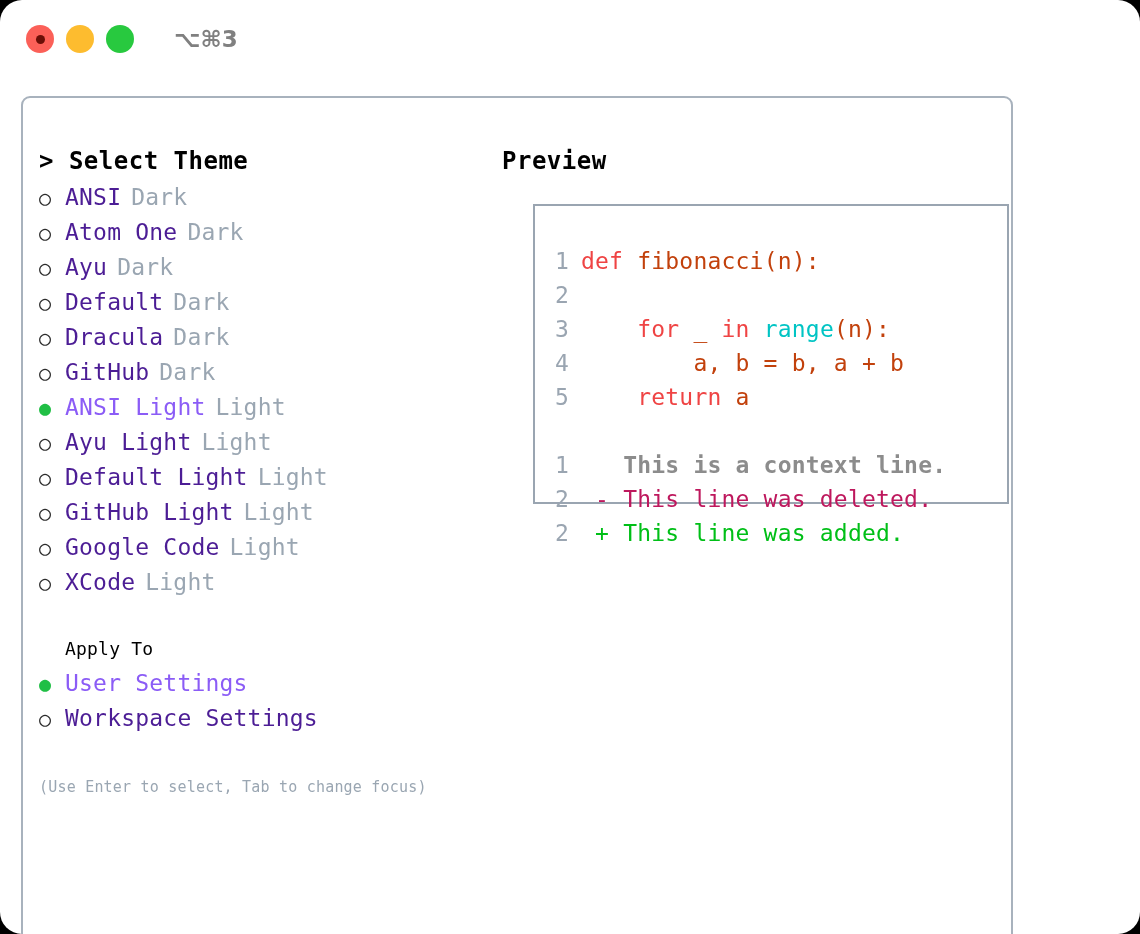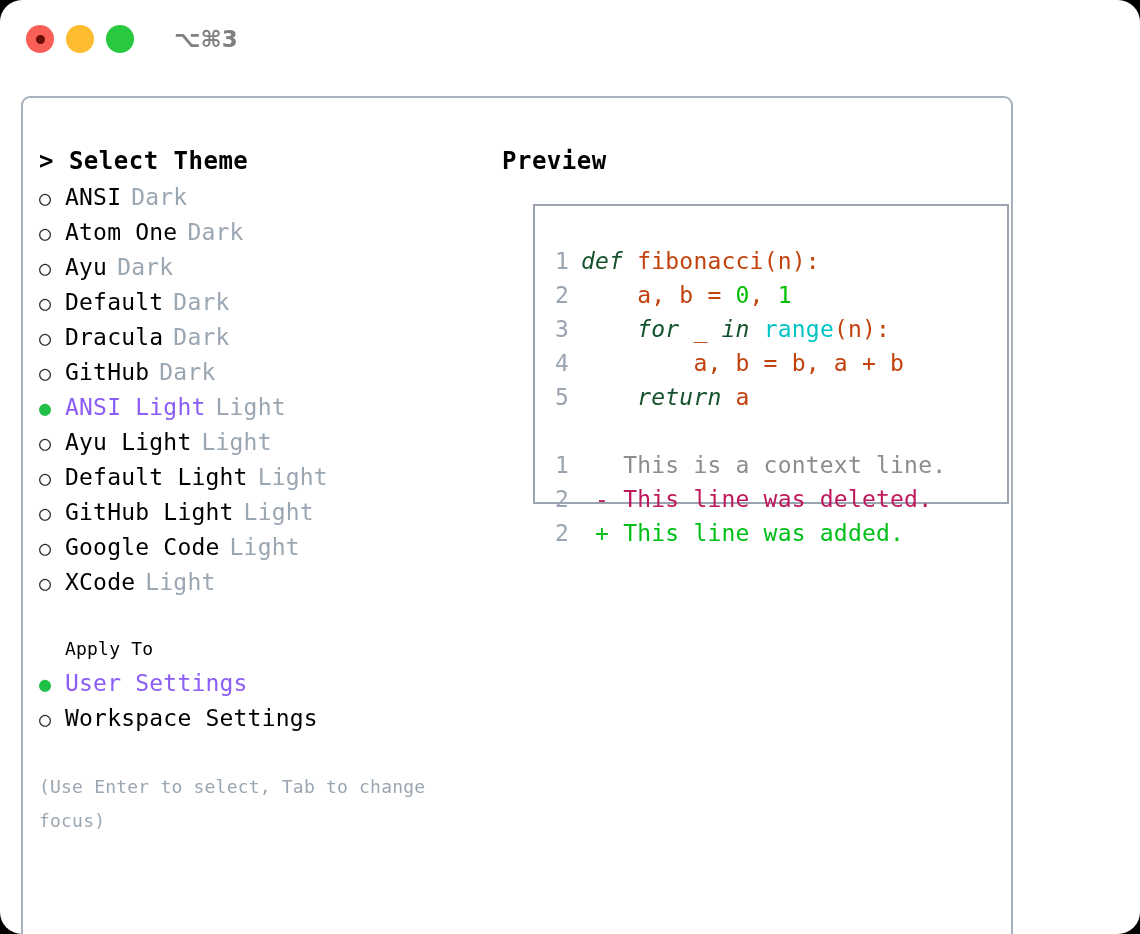--- a/index.html
+++ b/index.html
@@ -105,40 +105,40 @@
     white-space: pre;
     letter-spacing: 0.2px;
   }
   .marker {
     width: 26px;
     flex: none;
     font-size: 20px;
     color: #2b2b2b;
   }
   .marker.sel { color: #20bf45; }
-  .opt-name { color: #000000; }
+  .opt-name { color: #4c1d95; }
   .opt-row.selected .opt-name { color: #8b5cf6; }
   .opt-variant {
     color: #9aa6b2;
     margin-left: 10px;
   }
 
   #apply-block { margin-top: 32px; }
   .apply-heading {
     font-size: 18px;
     color: #000000;
     line-height: 34px;
     padding-left: 26px;
     white-space: pre;
     letter-spacing: 0.2px;
   }
 
   #hint {
     margin-top: 34px;
-    font-size: 18px;
+    font-size: 15px;
     line-height: 34px;
     color: #9aa6b2;
     width: 420px;
     letter-spacing: 0.2px;
   }
 
   
   #preview-box {
     position: absolute;
     left: 31px;
@@ -159,27 +159,27 @@
   }
   .lineno {
     width: 46px;
     text-align: right;
     color: #9aa5b1;
     flex: none;
     padding-right: 12px;
     box-sizing: border-box;
   }
   .code-text { color: #111111; }
-  .tok-kw   { color: #14532d; font-style: italic; }
+  .tok-kw   { color: #ef4444; }
   .tok-fn   { color: #00c4c4; }
   .tok-num  { color: #00bf00; }
   .tok-plain{ color: #c2410c; }
 
   .diff-gap { height: 34px; }
-  .diff-context { color: #8c8c8c; }
+  .diff-context { color: #8c8c8c; font-weight: bold; }
   .diff-del { color: #be185d; }
   .diff-add { color: #00bf17; }
 </style>
 </head>
 <body>
 
 <div id="page">
 
   <div id="titlebar">
     <div class="dot dot-red">
@@ -218,21 +218,21 @@
       </div>
 
       <div id="hint">(Use Enter to select, Tab to change focus)</div>
     </div>
 
     <div id="right-pane">
       <div class="pane-heading">Preview</div>
       <div id="preview-box">
         <div id="code-block">
             <div class="code-line"><span class="lineno">1</span><span class="code-text"><span class="tok-kw">def </span><span class="tok-plain">fibonacci(n):</span></span></div>
-            <div class="code-line"><span class="lineno">2</span><span class="code-text"><span class="tok-plain">    a, b = </span><span class="tok-num">0</span><span class="tok-plain">, </span><span class="tok-num">1</span></span></div>
+            <div class="code-line"><span class="lineno">2</span></div>
             <div class="code-line"><span class="lineno">3</span><span class="code-text"><span class="tok-plain">    </span><span class="tok-kw">for</span><span class="tok-plain"> _ </span><span class="tok-kw">in</span><span class="tok-plain"> </span><span class="tok-fn">range</span><span class="tok-plain">(n):</span></span></div>
             <div class="code-line"><span class="lineno">4</span><span class="code-text"><span class="tok-plain">        a, b = b, a + b</span></span></div>
             <div class="code-line"><span class="lineno">5</span><span class="code-text"><span class="tok-plain">    </span><span class="tok-kw">return</span><span class="tok-plain"> a</span></span></div>
           </div>
         <div class="diff-gap"></div>
         <div id="diff-block">
             <div class="code-line"><span class="lineno">1</span><span class="diff-context">   This is a context line.</span></div>
             <div class="code-line"><span class="lineno">2</span><span class="diff-del"> - This line was deleted.</span></div>
             <div class="code-line"><span class="lineno">2</span><span class="diff-add"> + This line was added.</span></div>
           </div>

